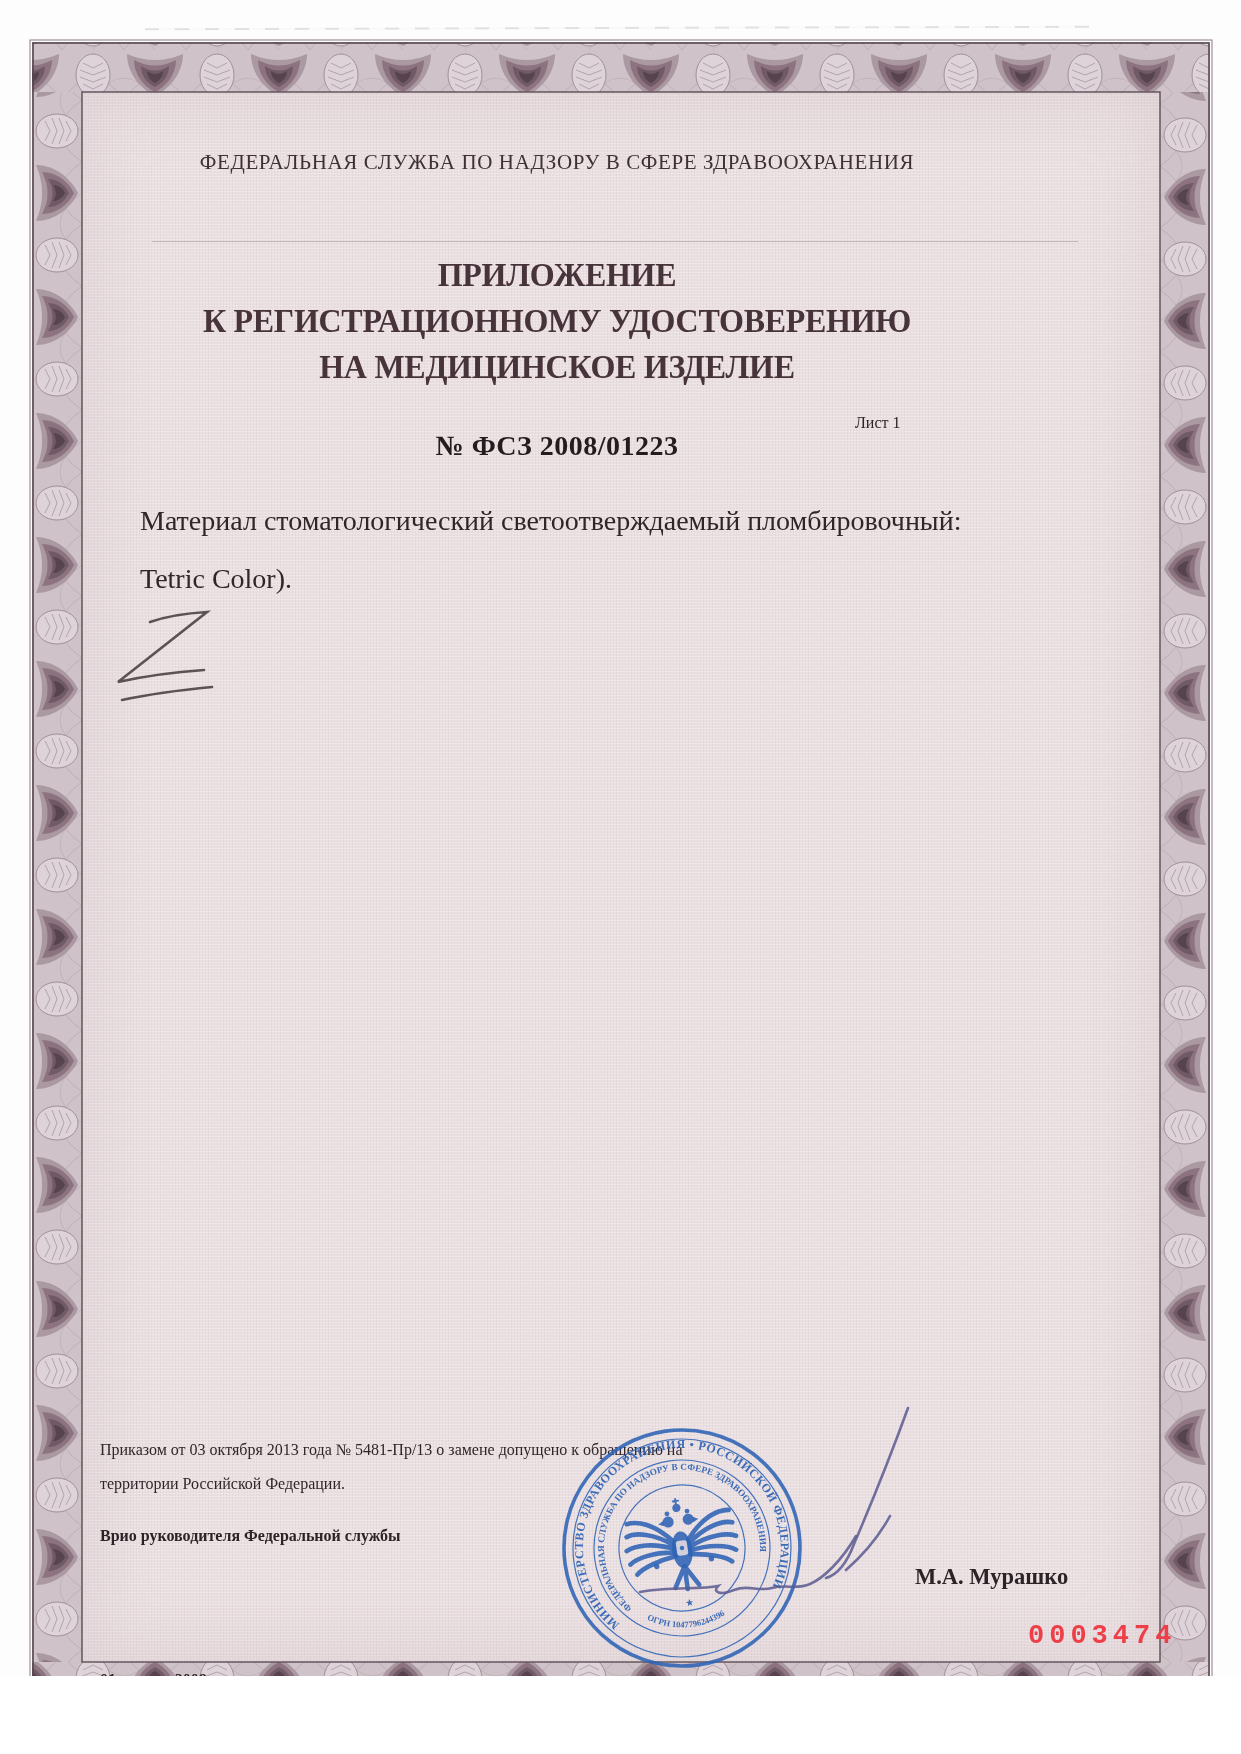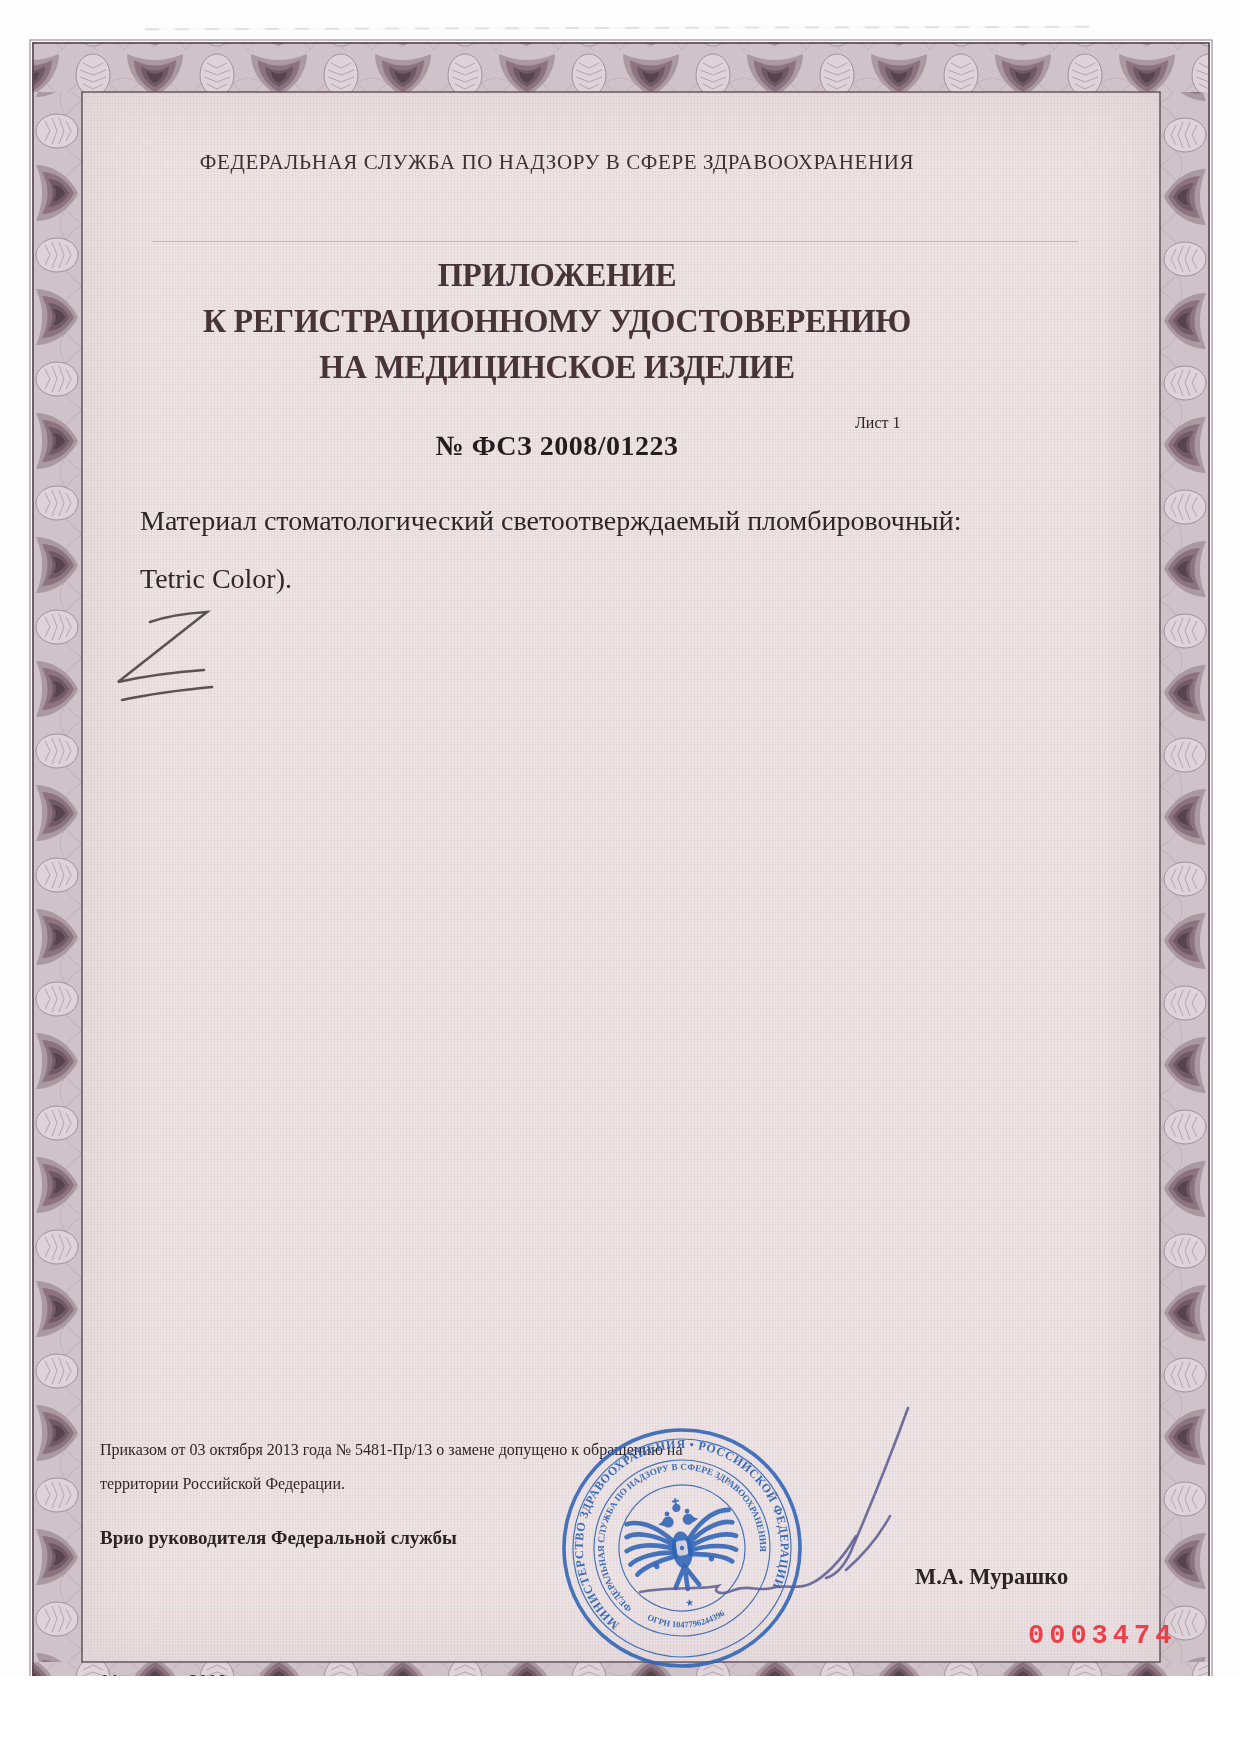--- a/index.html
+++ b/index.html
@@ -23,21 +23,21 @@
   .rule{position:absolute;top:241px;left:152px;width:926px;height:1px;background:#a396a3;opacity:.55;}
   .title-line{font-weight:bold;font-size:33px;line-height:46px;color:var(--title-ink,#47333a);
         letter-spacing:-.3px;transform:scaleX(.97);transform-origin:50% 50%;}
   .t1{top:252px;} .t2{top:298px;} .t3{top:344px;}
   .sheet{top:414px;left:855px;font-weight:normal;font-size:16px;color:#2e2527;}
   .regnum{top:430px;font-weight:bold;font-size:28px;letter-spacing:.5px;color:#241d1f;}
   .bodyline{left:100px;font-size:28px;line-height:29px;color:#2f2629;margin-left:40px;}
   .b1{top:506px;} .b2{top:535px;} .b3{top:564px;}
   .orderline{left:100px;font-size:16px;color:#2f2629;}
   .o1{top:1441px;} .o2{top:1475px;}
-  .sigline{left:100px;font-weight:bold;font-size:19px;color:#2b2326;}
+  .sigline{left:100px;font-weight:bold;font-size:16px;color:#2b2326;}
   .s1{top:1527px;} .s2{top:1562px;} .s3{top:1671px;}
   .signame{top:1564px;left:915px;font-weight:bold;font-size:22.5px;color:#2b2326;}
   .serial{top:1621px;left:1028px;font-family:"Liberation Mono", monospace;font-weight:bold;
         font-size:27px;letter-spacing:5px;color:var(--serial-red,#ee3e47);}
   .zmark{position:absolute;left:95px;top:600px;}
   .zmark path{stroke:#5a5254;stroke-width:2.6;fill:none;stroke-linecap:round;}
   .stamp{position:absolute;left:552px;top:1418px;}
   .stamp .ring{fill:none;stroke:var(--stamp-blue,#2e63b5);opacity:.88;}
   .stamp .ringtext{font-family:"Liberation Serif", serif;font-weight:bold;font-size:12px;
         letter-spacing:.6px;fill:var(--stamp-blue,#2e63b5);opacity:.92;}

